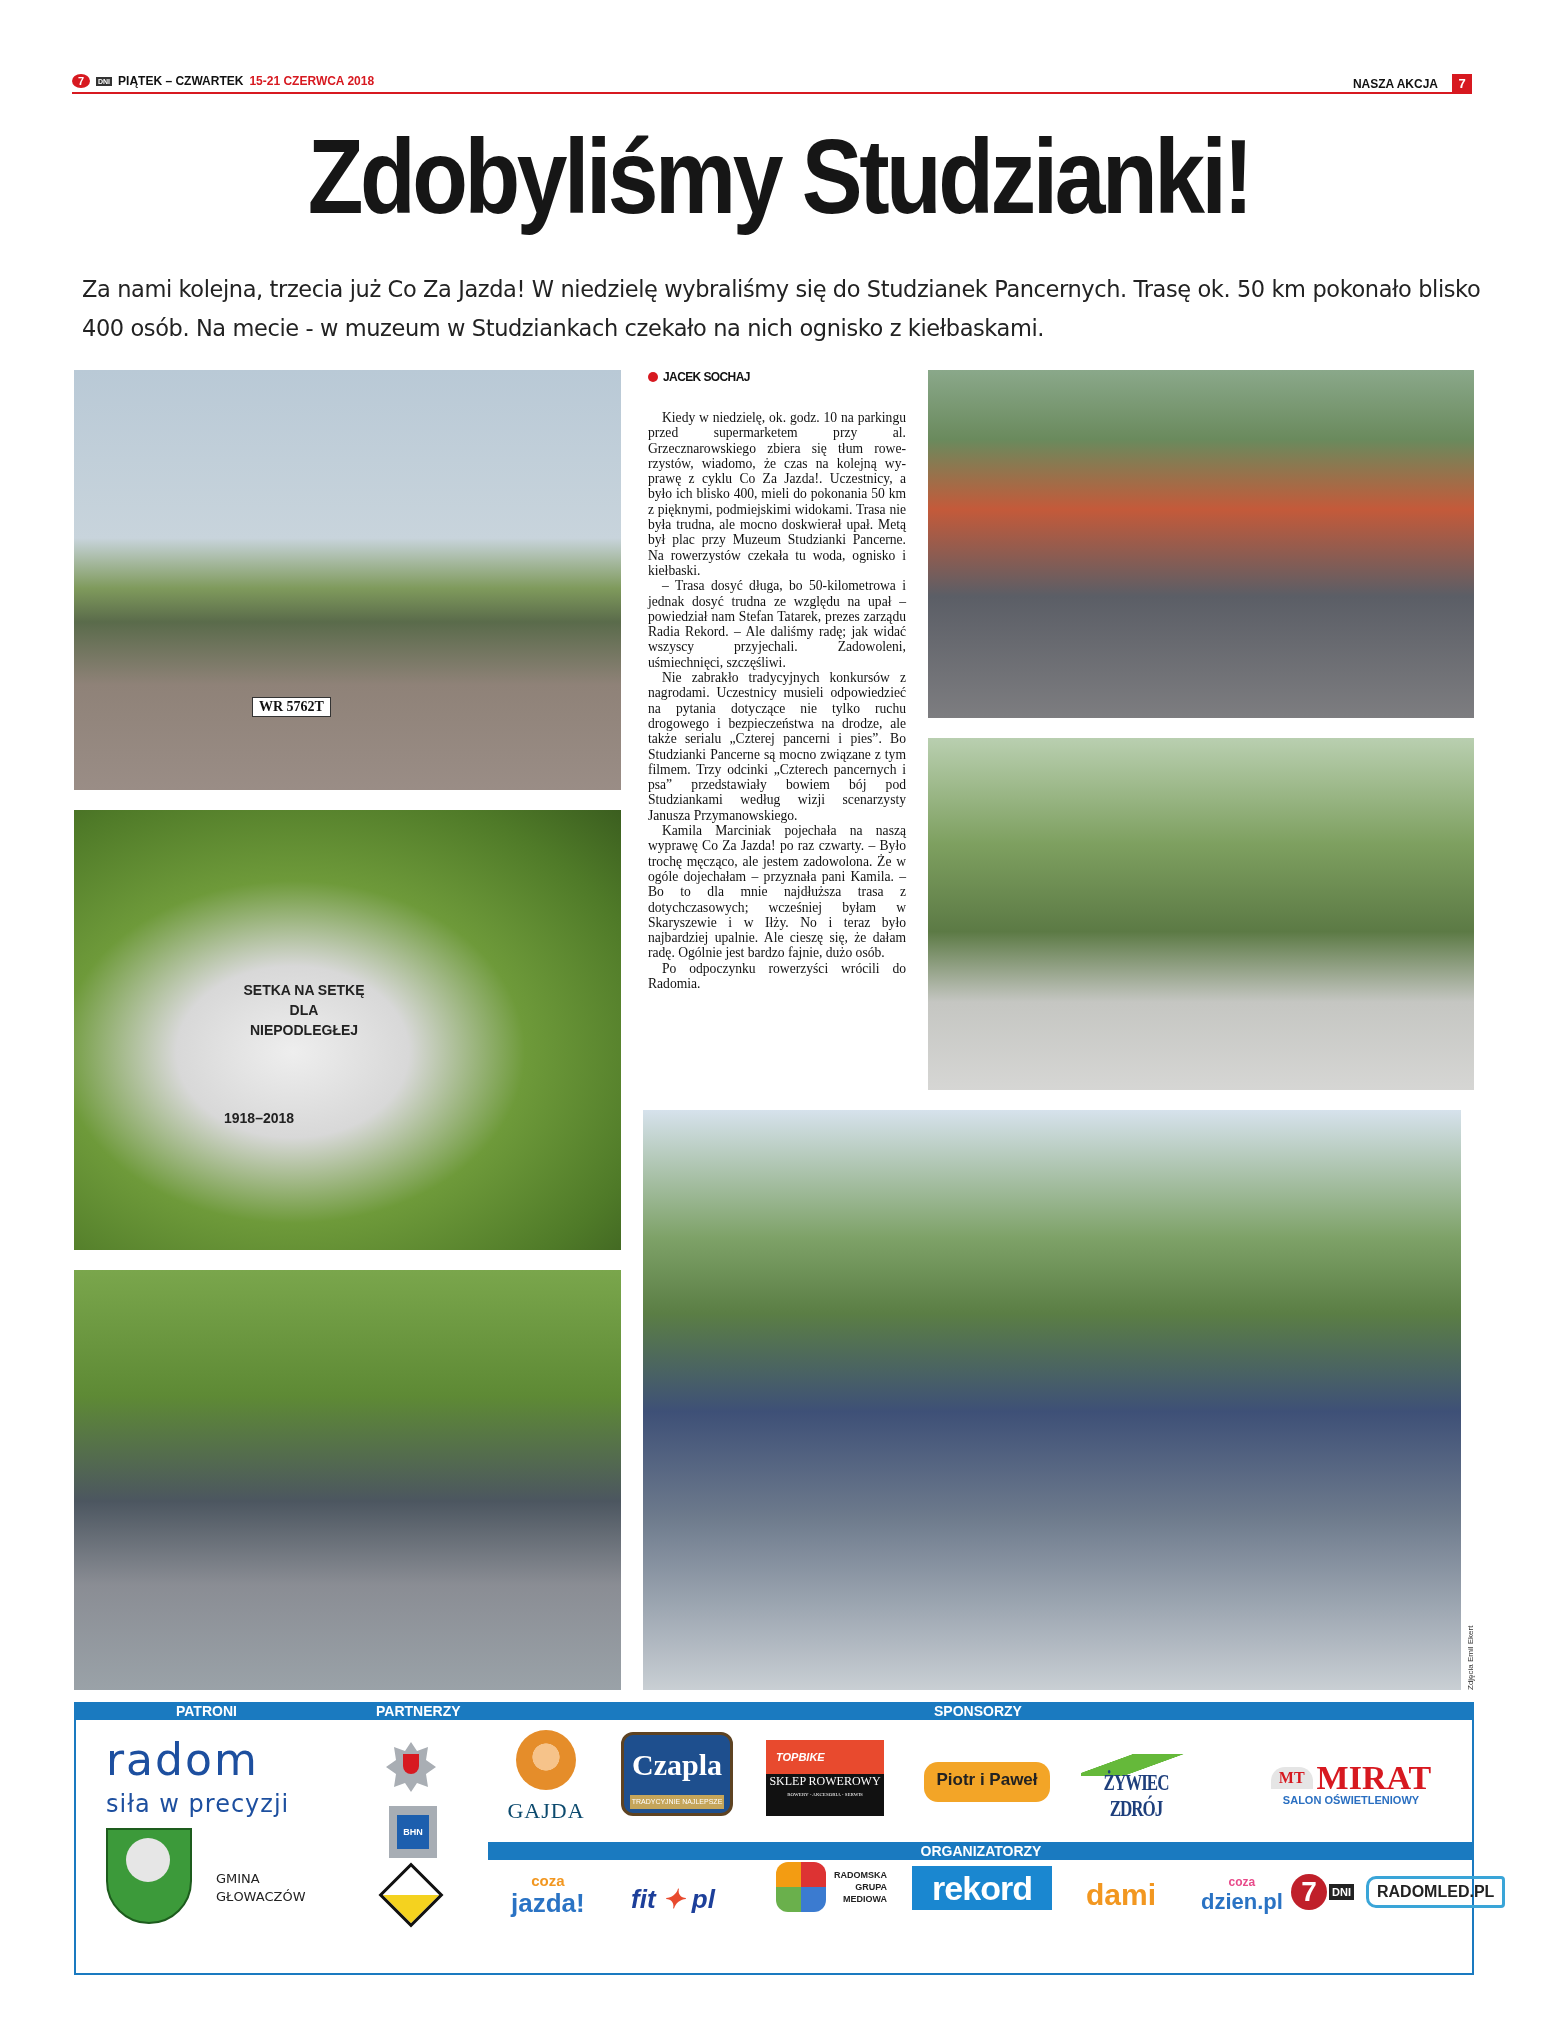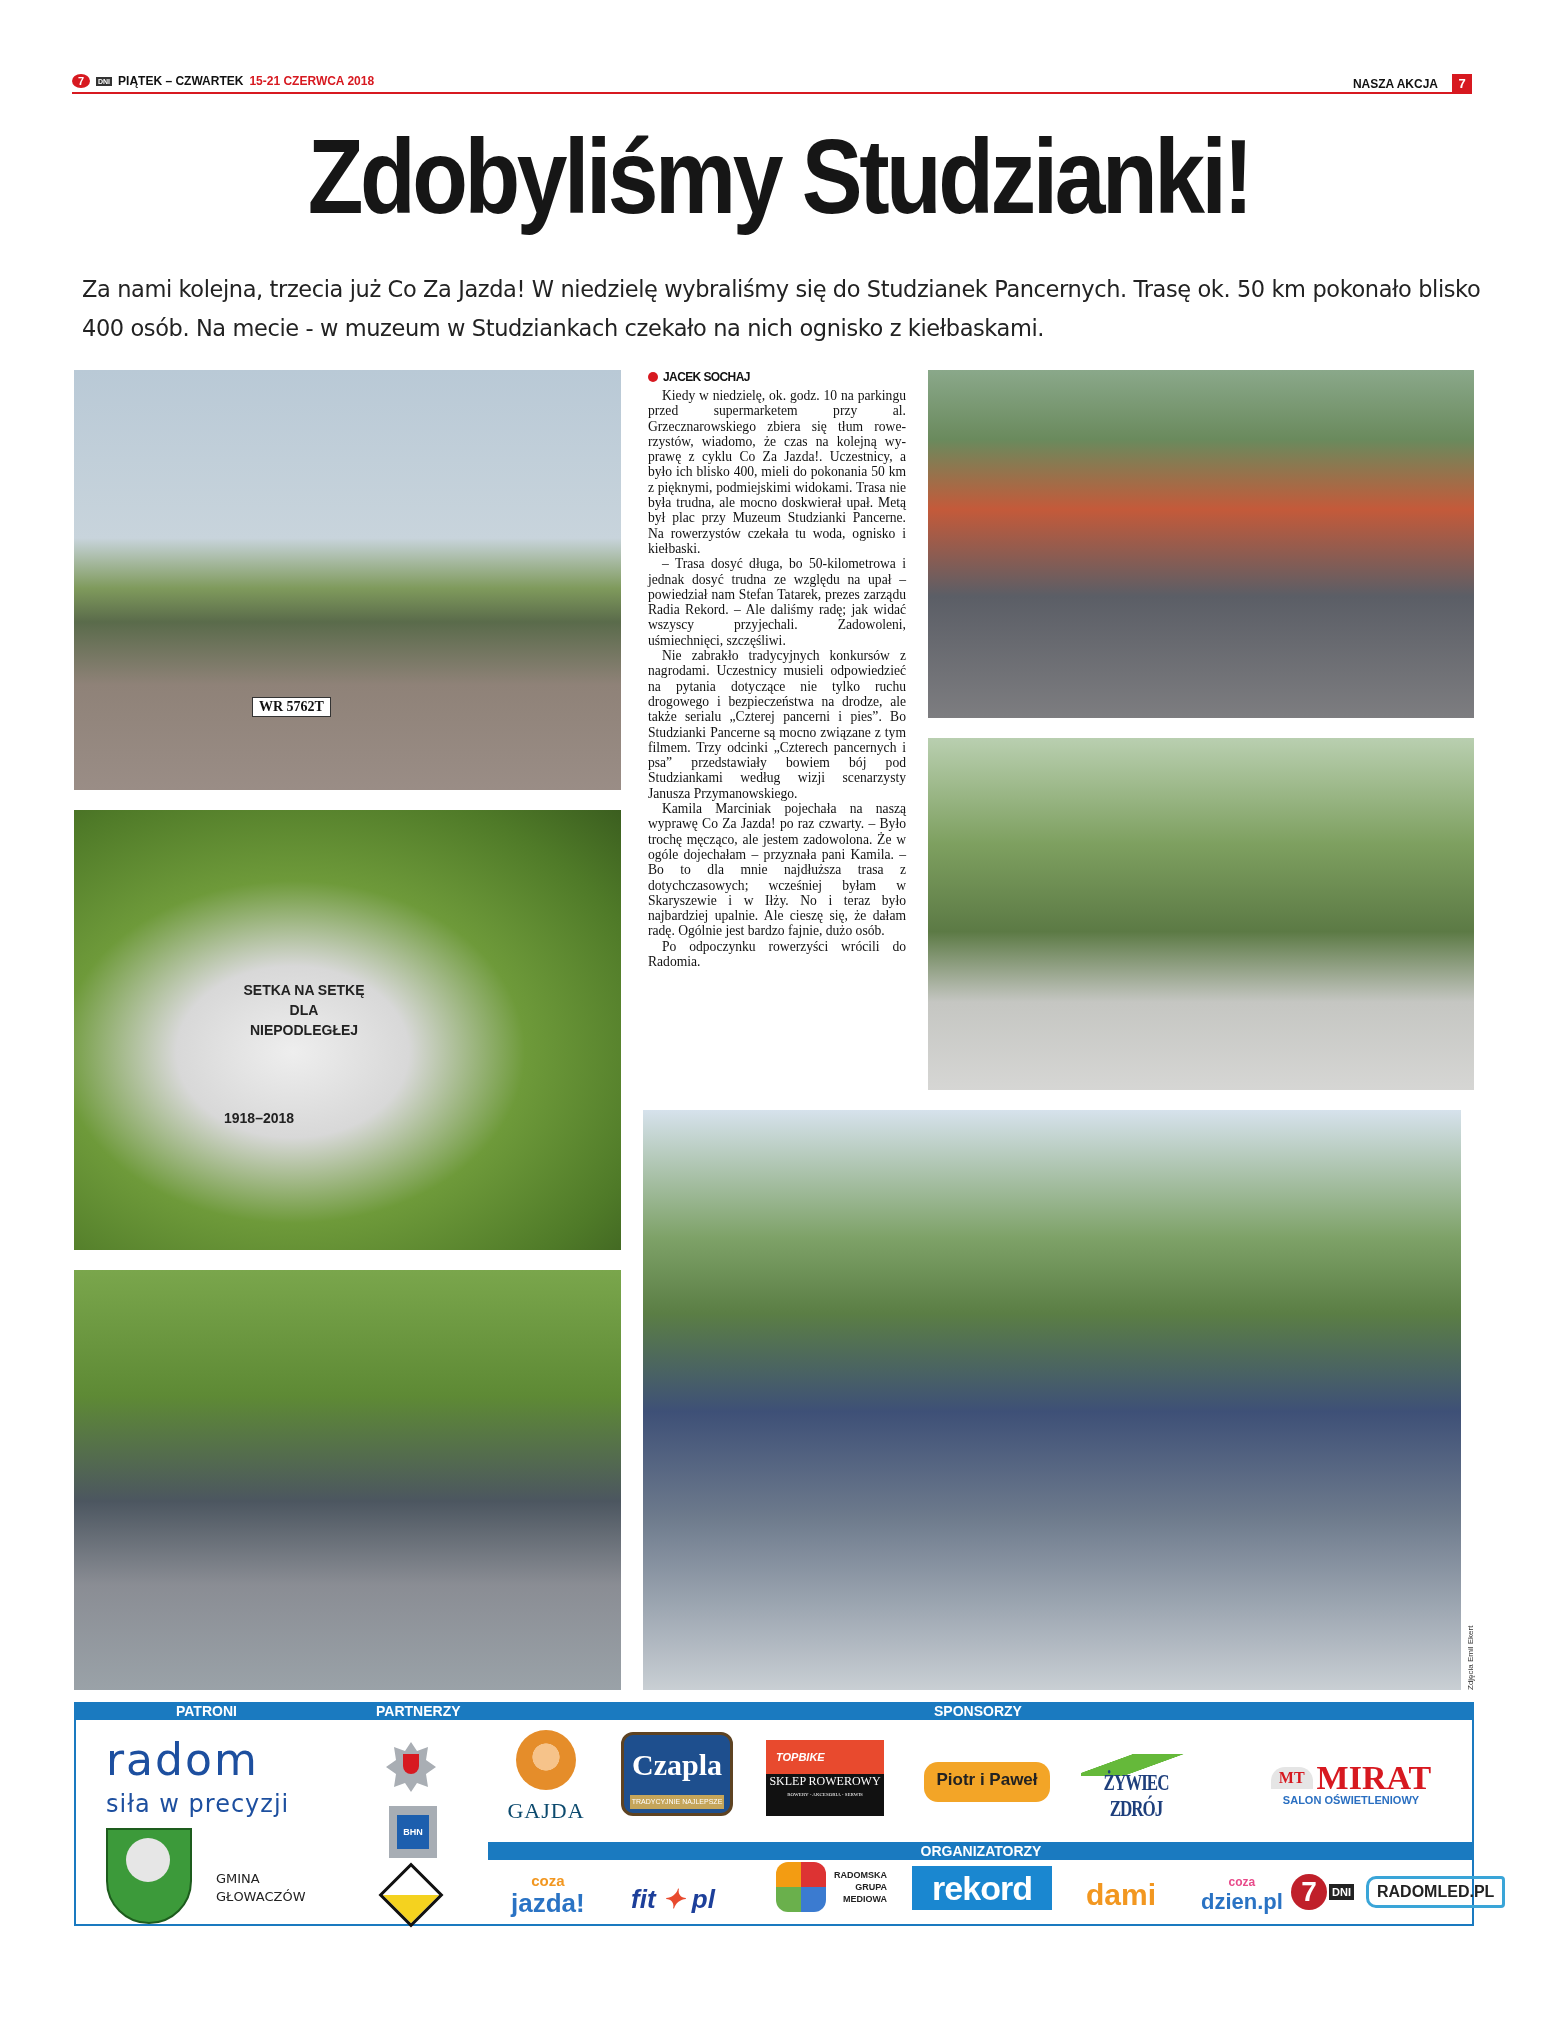--- a/index.html
+++ b/index.html
@@ -28,27 +28,27 @@
   .p5 { left: 74px; top: 1270px; width: 547px; height: 420px; background: linear-gradient(180deg, #7aa64c 0%, #5e8a35 30%, #4c5660 55%, #8a8d94 75%, #9aa2a8 100%); }
   .p6 { left: 643px; top: 1110px; width: 818px; height: 580px; background: linear-gradient(180deg, #d6e2ec 0%, #7ea268 22%, #5b7e45 35%, #3e5077 52%, #6d7a8c 70%, #c9cfd4 100%); }
   .plate { position: absolute; left: 178px; top: 327px; background: #fff; color: #111; border: 1px solid #333; font-family: Liberation Serif, serif; font-size: 14px; font-weight: bold; padding: 1px 6px; }
   .shirt { position: absolute; left: 130px; top: 170px; width: 200px; text-align: center; font-family: "Liberation Sans", sans-serif; font-weight: bold; font-size: 14px; color: #222; line-height: 20px; }
   .shirt-years { position: absolute; left: 150px; top: 300px; font-family: "Liberation Sans", sans-serif; font-weight: bold; font-size: 14px; color: #222; }
 
   .credit { position: absolute; left: 1466px; top: 1610px; width: 12px; height: 80px; writing-mode: vertical-rl; transform: rotate(180deg); font-family: "Liberation Sans", sans-serif; font-size: 8px; color: #333; }
 
   
   .article { position: absolute; left: 648px; top: 370px; width: 258px; }
-  .byline { font-family: "Liberation Sans", sans-serif; font-weight: bold; font-size: 12px; letter-spacing: -0.6px; display: flex; align-items: center; gap: 5px; margin-bottom: 4px; }
+  .byline { font-family: "Liberation Sans", sans-serif; font-weight: bold; font-size: 12px; letter-spacing: -0.6px; display: flex; align-items: center; gap: 5px; margin-bottom: 26px; }
   .dot { width: 10px; height: 10px; border-radius: 50%; background: #d71920; }
   .body-text { font-size: 13.6px; line-height: 15.3px; text-align: justify; hyphens: manual; color: #111; }
   .body-text p { text-indent: 14px; }
 
   
-  .sponsors { position: absolute; left: 74px; top: 1702px; width: 1400px; height: 224px; border: 2px solid #1a7ac0; border-top: none; }
+  .sponsors { position: absolute; left: 74px; top: 1702px; width: 1400px; height: 273px; border: 2px solid #1a7ac0; border-top: none; }
   .bar { position: absolute; background: #1a7ac0; color: #fff; font-family: "Liberation Sans", sans-serif; font-weight: bold; font-size: 14px; height: 18px; line-height: 18px; }
   .bar-top { left: -2px; top: 0; width: 1400px; }
   .bar-org { left: 412px; top: 140px; width: 986px; text-align: center; }
   .bar-lbl { position: absolute; top: 0; }
   .logo { position: absolute; font-family: "Liberation Sans", sans-serif; text-align: center; }
   .radom-word { left: 30px; top: 32px; font-family: "DejaVu Sans", sans-serif; font-size: 44px; color: #1d4f9f; letter-spacing: 2px; }
   .radom-tag { left: 30px; top: 88px; font-family: "DejaVu Sans", sans-serif; font-size: 24px; color: #1d4f9f; letter-spacing: 1px; }
   .crest { left: 30px; top: 126px; width: 86px; height: 96px; background: #3c9a3a; border: 2px solid #1d5c1d; border-radius: 0 0 43px 43px; }
   .crest-tree { position: absolute; left: 18px; top: 8px; width: 44px; height: 44px; border-radius: 50%; background: #e6e6e6; }
   .gmina { left: 140px; top: 168px; font-family: "DejaVu Sans", sans-serif; font-size: 13px; color: #222; text-align: left; line-height: 18px; }

